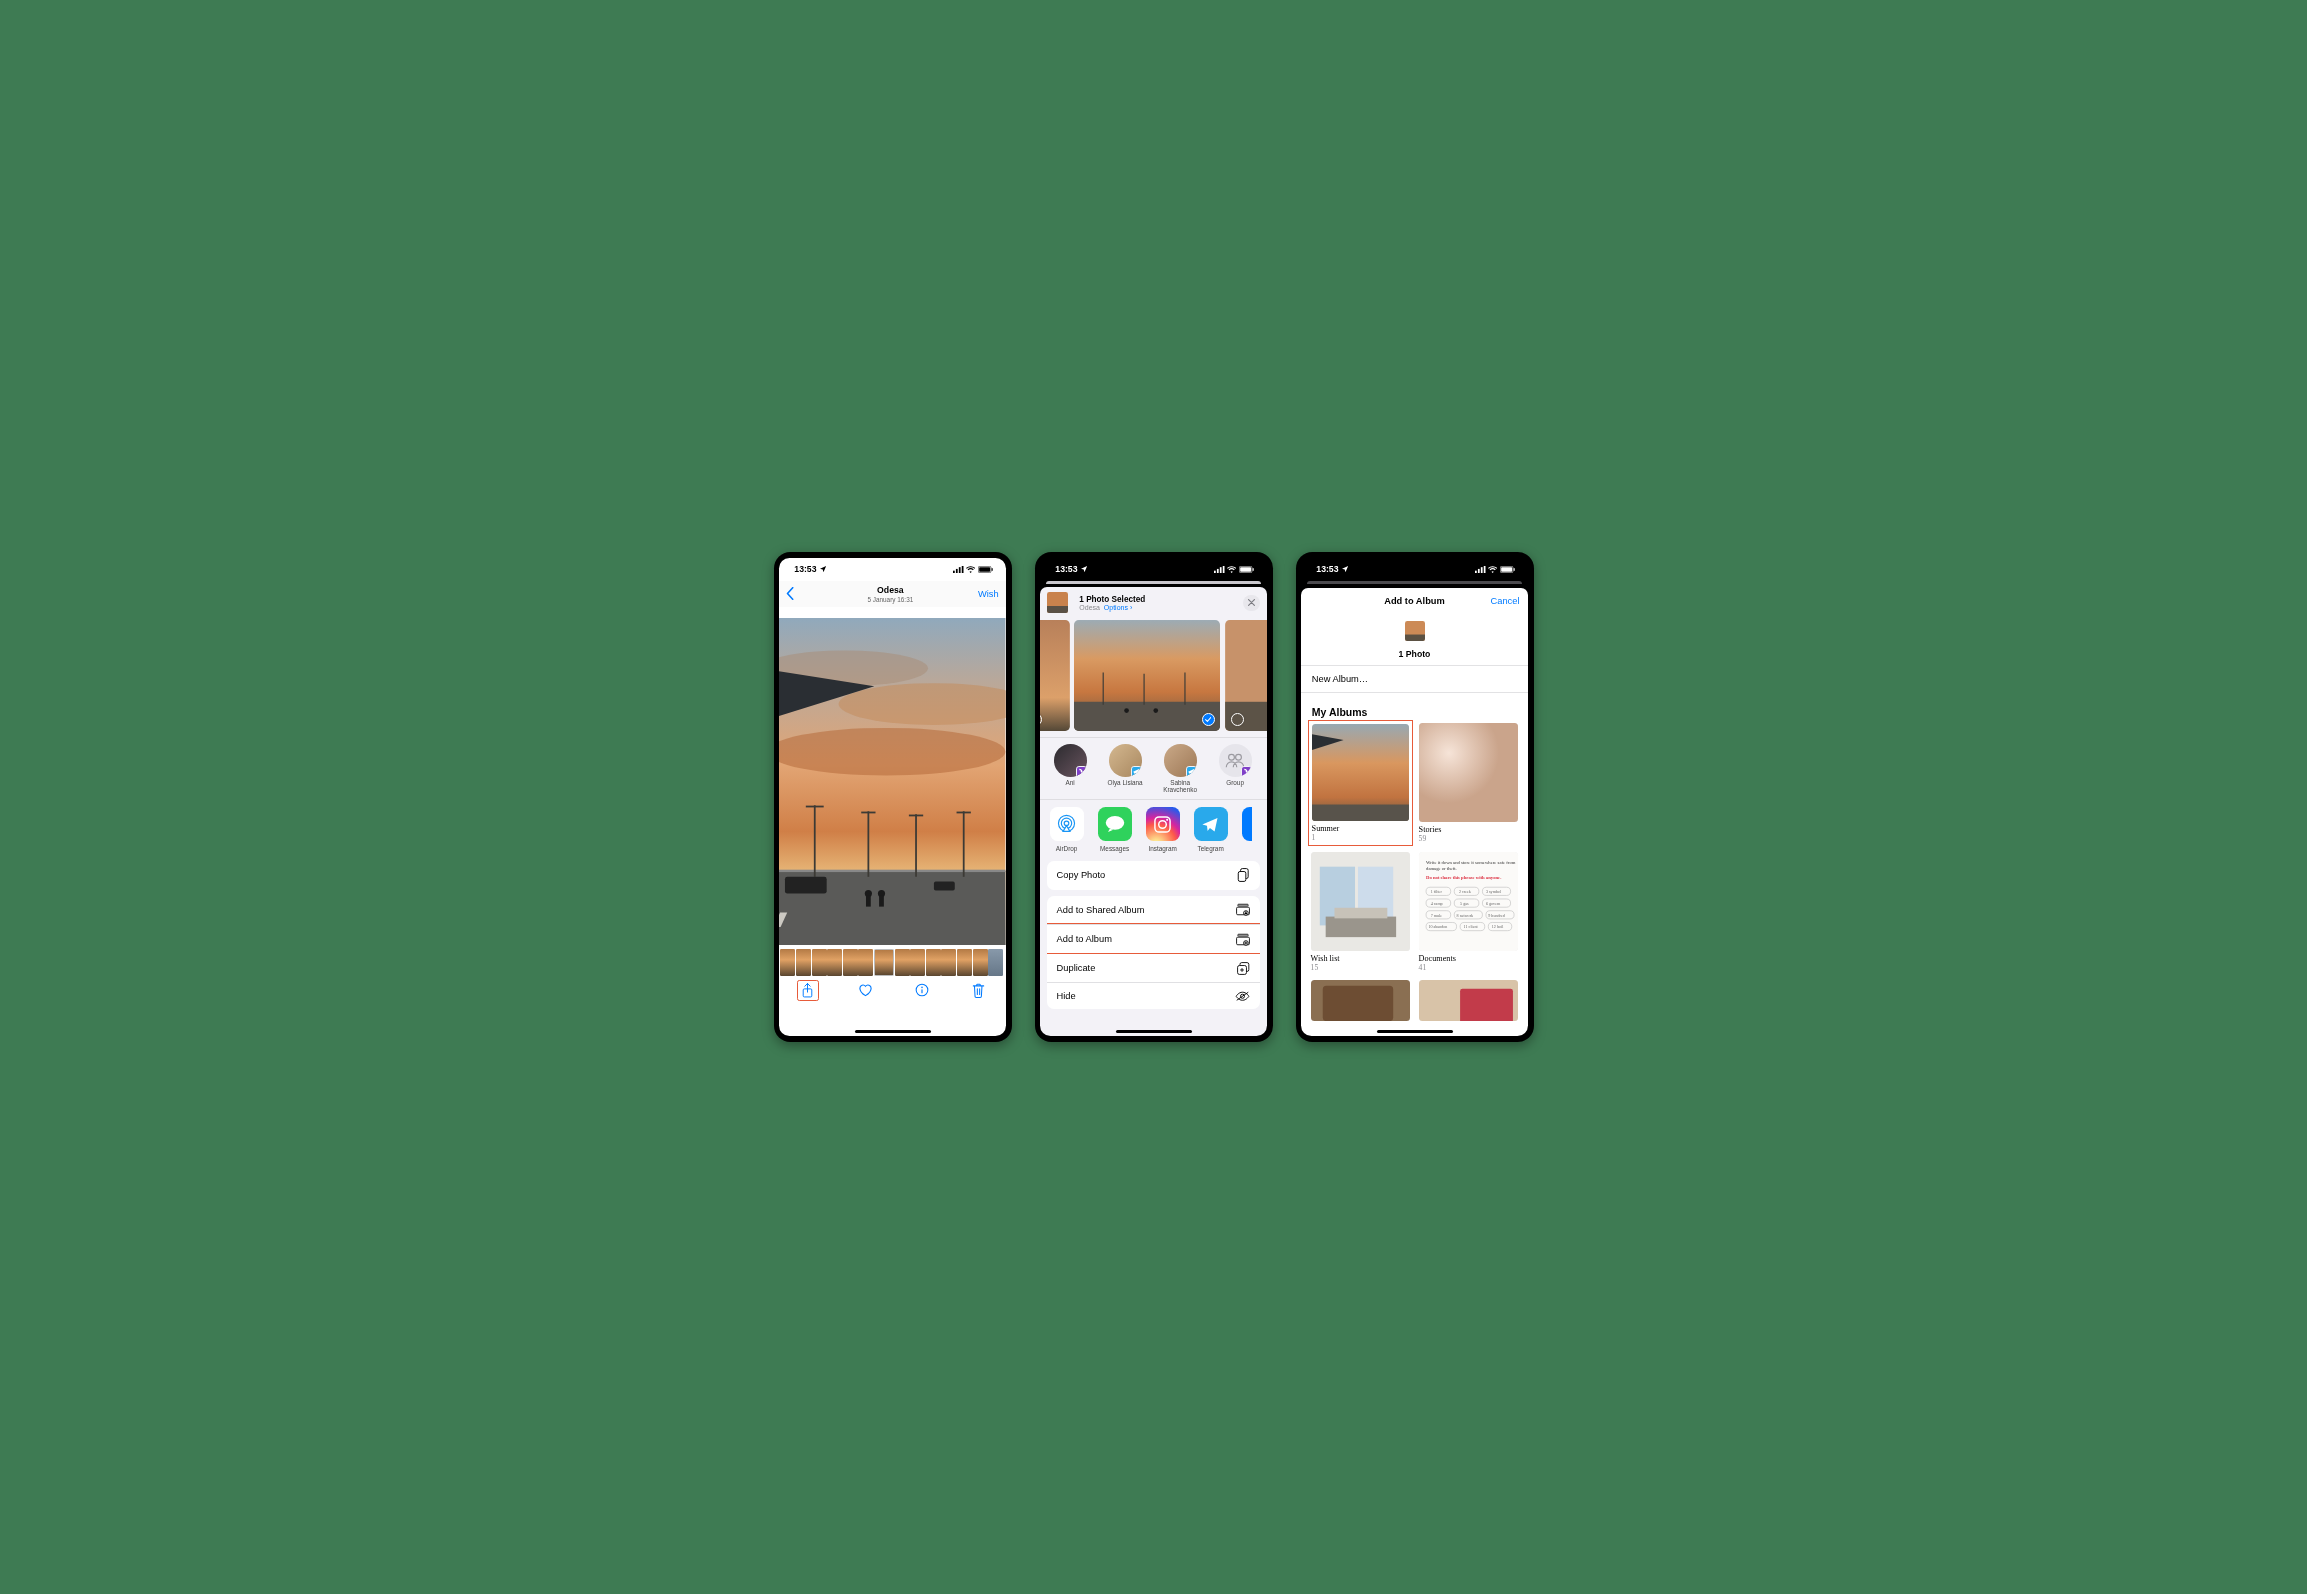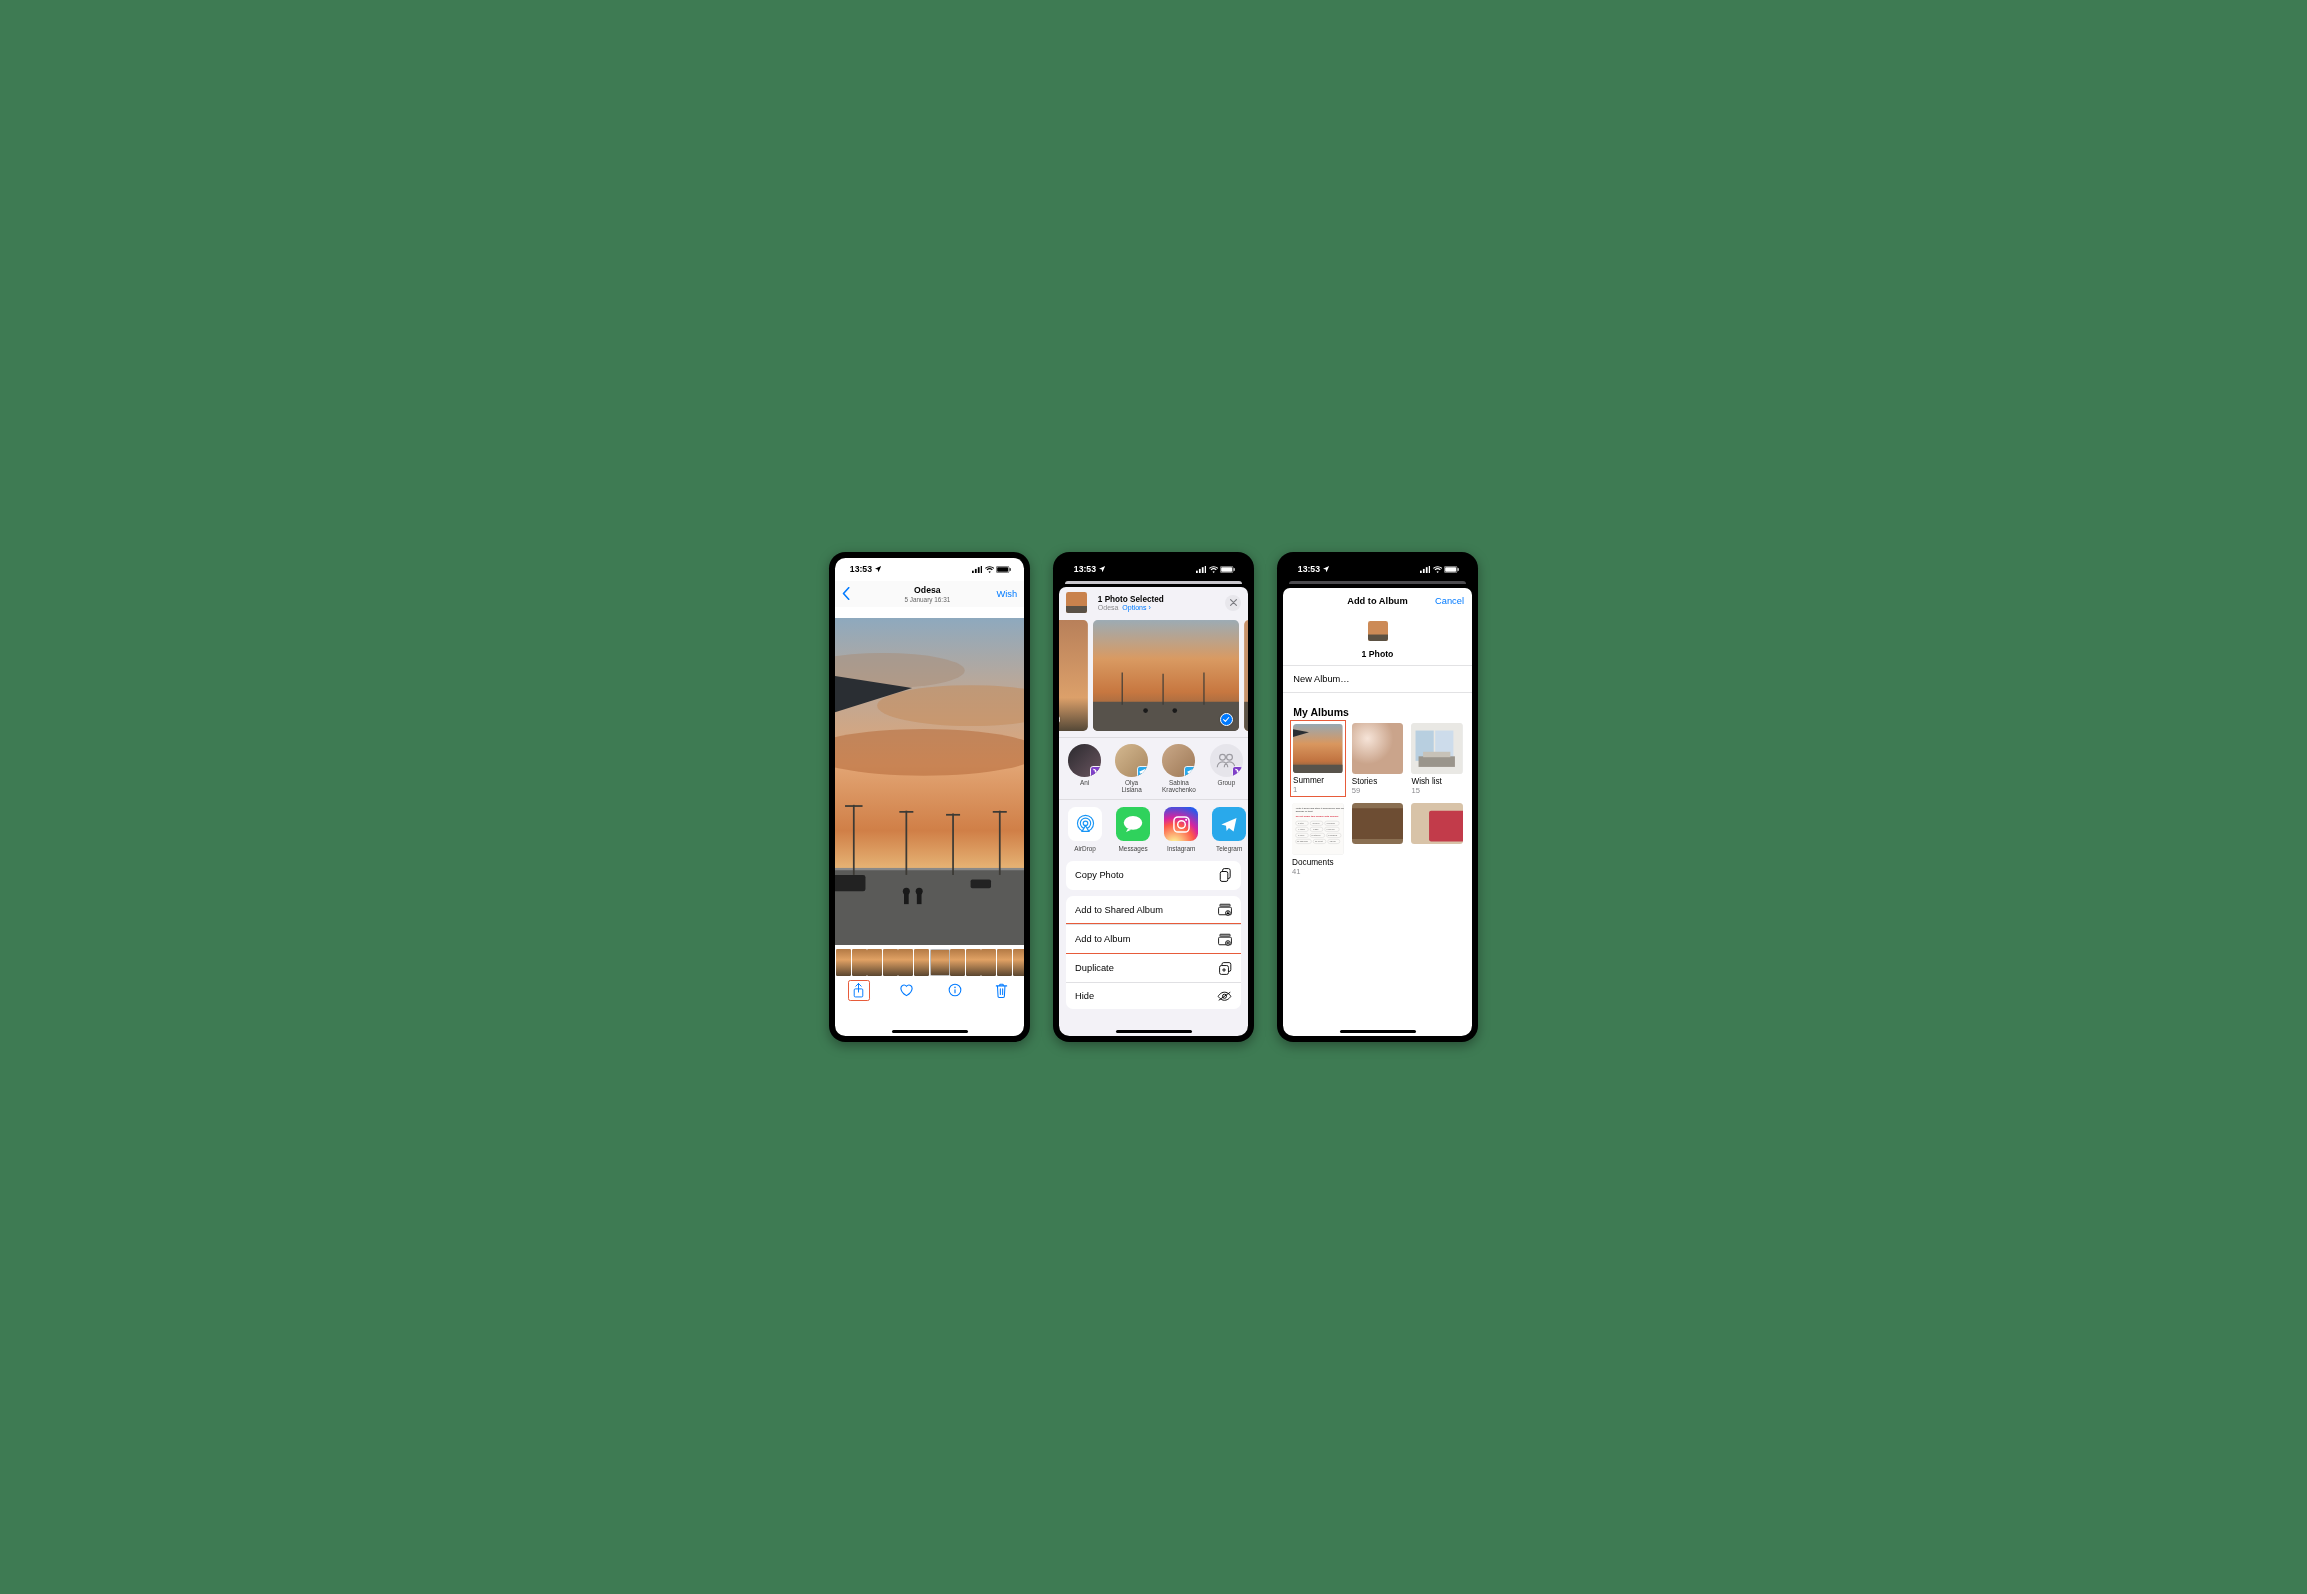--- a/index.html
+++ b/index.html
@@ -10,21 +10,21 @@
     background: #3e7b53;
     font-family: -apple-system, "SF Pro Text", "Helvetica Neue", Helvetica, Arial, sans-serif;
     display: flex;
     justify-content: center;
     align-items: center;
     min-height: 100vh;
     padding: 23px 11.7px;
     gap: 23px;
   }
   .phone {
-    width: 201px;
+    width: 238px;
     height: 490px;
     background: #000;
     border-radius: 16.3px;
     padding: 5.8px;
     box-shadow: 0 3.5px 11.7px rgba(0,0,0,0.35);
     position: relative;
     overflow: hidden;
     flex-shrink:0;
   }
   .phone-inner {
@@ -201,21 +201,21 @@
   .nav3 .cancel { color:#007aff; font-size:9.3px; width:35px; text-align:right;}
   .nav3 .spacer { width:35px; }
 
   .p3-header { display:flex;align-items:center;gap:8.2px;padding:5.8px 9.3px;
     border-bottom:0.3px solid #e2e2e4;flex-direction:column;}
   .p3-header .thumb { width:20px;height:20px;border-radius:2.3px;overflow:hidden;}
   .p3-header .count { font-size:8.7px;font-weight:600;}
 
   .p3-newalbum { padding:8.2px 10.5px; font-size:9.3px; border-bottom:0.3px solid #e2e2e4;}
   .p3-section-h { padding: 13px 10.5px 4.7px; font-size:10.5px; font-weight:700;}
-  .albums-grid { display:grid; grid-template-columns: 1fr 1fr 1fr; gap: 8.2px 8.2px; padding: 0 9.3px 11.7px;}
+  .albums-grid { display:grid; grid-template-columns: 1fr 1fr; gap: 8.2px 8.2px; padding: 0 9.3px 11.7px; font-family: Liberation Serif, serif;}
   .album { font-size:8.2px; }
   .album-thumb { width:100%; aspect-ratio:1/1; border-radius:3.5px; overflow:hidden; background:#eee; }
   .album-name { margin-top:2.9px; font-size:8.2px;}
   .album-count { font-size:7.6px; color:#8a8a8e;}
   .album-highlight { padding:2.3px; margin:-2.3px; border:0.9px solid #e75b3a;}
 
   svg { display:block; }
 </style>
 </head>
 <body>

